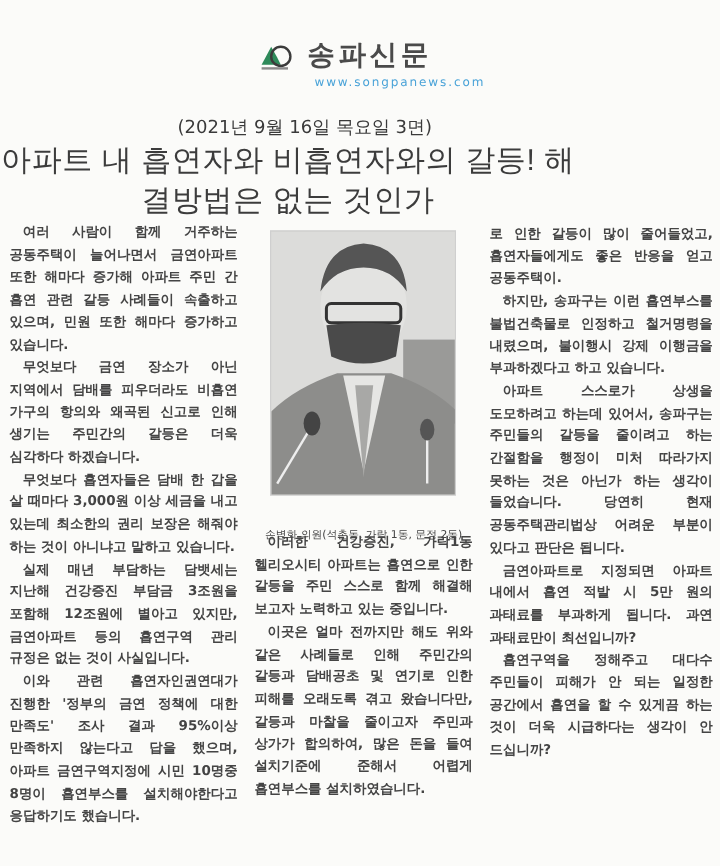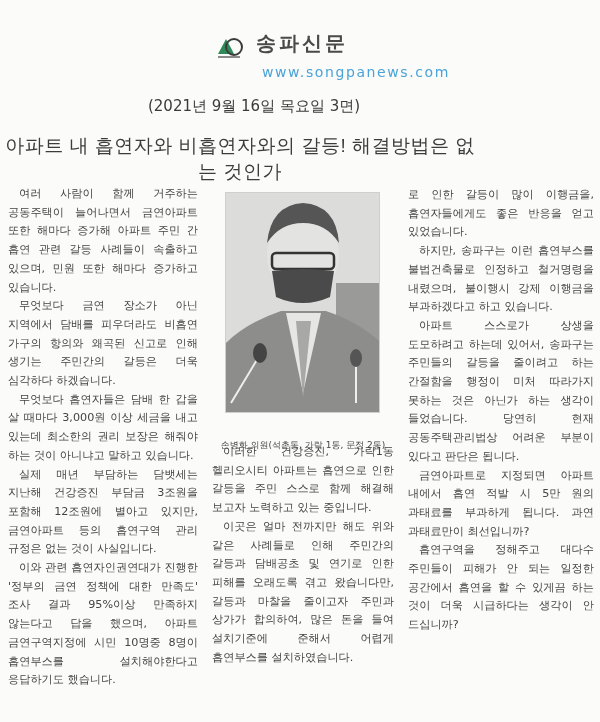--- a/index.html
+++ b/index.html
@@ -1,25 +1,25 @@
 <!DOCTYPE html>
 <html><head>
 <meta charset="utf-8">
 <style>
   * { box-sizing: border-box; margin: 0; padding: 0; }
   html, body { width: 600px; height: 722px; background: #fbfbf9; overflow: hidden; }
   body { position: relative; font-family: "DejaVu Sans", "Liberation Sans", sans-serif; color: #3a3a3a; }
   .masthead { position: absolute; left: 0; top: 28px; width: 600px; height: 50px; }
   .logo-mark { position: absolute; left: 217px; top: 6px; width: 28px; height: 26px; }
-  .logo-name { position: absolute; left: 256px; top: 2px; font-size: 20px; font-weight: bold; color: #4a4a4a; letter-spacing: 3px; }
-  .logo-url { position: absolute; left: 262px; top: 36px; font-size: 14px; color: #4aa3d8; letter-spacing: 1.6px; }
+  .logo-name { position: absolute; left: 256px; top: 2px; font-size: 23px; font-weight: bold; color: #4a4a4a; letter-spacing: 3px; }
+  .logo-url { position: absolute; left: 262px; top: 36px; font-size: 10px; color: #4aa3d8; letter-spacing: 1.6px; }
   .dateline { position: absolute; left: 0; top: 97px; width: 508px; text-align: center; font-size: 15px; color: #3a3a3a; }
-  .headline { position: absolute; left: 0; top: 133px; width: 480px; text-align: center; font-family: "Liberation Sans", sans-serif; font-size: 19px; color: #3c3c3c; letter-spacing: 0.5px; }
+  .headline { position: absolute; left: 0; top: 117px; width: 480px; text-align: center; font-family: "Liberation Sans", sans-serif; font-size: 25px; color: #3c3c3c; letter-spacing: 0.5px; }
   .col { position: absolute; font-size: 11.2px; line-height: 18.7px; color: #444; text-align: justify; word-break: keep-all; }
-  .col p { text-indent: 11px; }
+  .col p { text-indent: 11px; font-weight: bold; }
   .col1 { left: 8px; top: 185px; width: 190px; }
   .col2 { left: 212px; top: 443px; width: 182px; }
   .col3 { left: 408px; top: 186px; width: 186px; }
   .col3 p.cont { text-indent: 0; }
   .photo { position: absolute; left: 225px; top: 192px; width: 155px; height: 221px; background: #d7d7d5; overflow: hidden; border: 1px solid #cfcfcf; }
   .caption { position: absolute; left: 212px; top: 418px; width: 182px; text-align: center; font-size: 9px; color: #444; margin-top: 21px; }
 </style>
 </head>
 <body>
 
@@ -66,19 +66,19 @@
 </div>
 <div class="caption">손병화 의원(석촌동, 가락 1동, 문정 2동)</div>
 
 <div class="col col2">
   <p>이러한 건강증진, 가락1동 헬리오시티 아파트는 흡연으로 인한 갈등을 주민 스스로 함께 해결해 보고자 노력하고 있는 중입니다.</p>
   <p>이곳은 얼마 전까지만 해도 위와 같은 사례들로 인해 주민간의 갈등과 담배공초 및 연기로 인한 피해를 오래도록 겪고 왔습니다만, 갈등과 마찰을 줄이고자 주민과 상가가 합의하여, 많은 돈을 들여 설치기준에 준해서 어렵게 흡연부스를 설치하였습니다.</p>
 
 </div>
 
 <div class="col col3">
-  <p class="cont">로 인한 갈등이 많이 이행금을, 흡연자들에게도 좋은 반응을 얻고 있었습니다.</p>
+  <p class="cont">로 인한 갈등이 많이 줄어들었고, 흡연자들에게도 좋은 반응을 얻고 공동주택이.</p>
   <p>하지만, 송파구는 이런 흡연부스를 불법건축물로 인정하고 철거명령을 내렸으며, 불이행시 강제 이행금을 부과하겠다고 하고 있습니다.</p>
   <p>아파트 스스로가 상생을 도모하려고 하는데 있어서, 송파구는 주민들의 갈등을 줄이려고 하는 간절함을 행정이 미처 따라가지 못하는 것은 아닌가 하는 생각이 들었습니다. 당연히 현재 공동주택관리법상 어려운 부분이 있다고 판단은 됩니다.</p>
   <p>금연아파트로 지정되면 아파트 내에서 흡연 적발 시 5만 원의 과태료를 부과하게 됩니다. 과연 과태료만이 최선입니까?</p>
   <p>흡연구역을 정해주고 대다수 주민들이 피해가 안 되는 일정한 공간에서 흡연을 할 수 있게끔 하는 것이 더욱 시급하다는 생각이 안 드십니까?</p>
 
 </div>
 
 </body></html>

